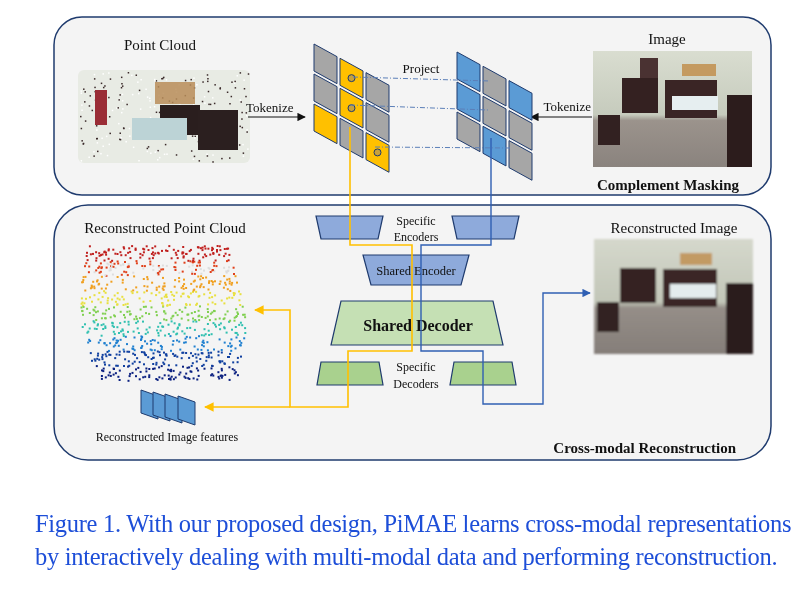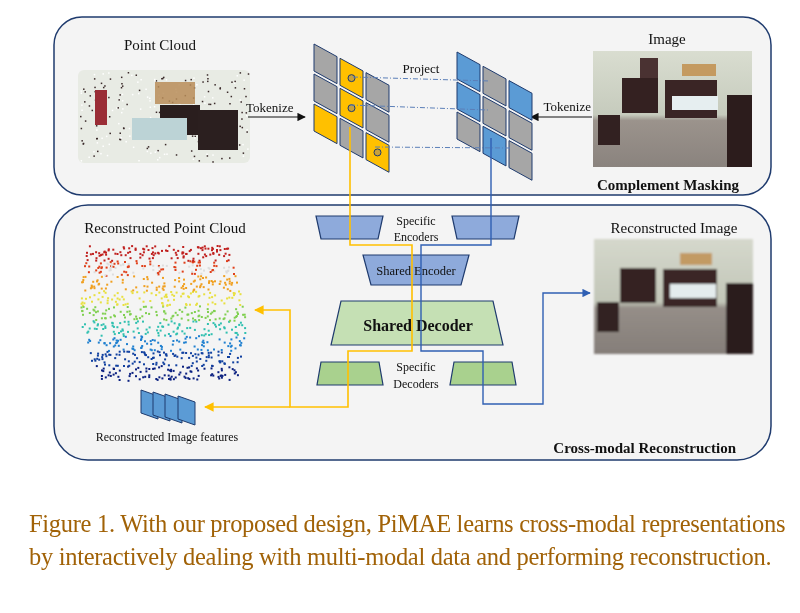--- a/index.html
+++ b/index.html
@@ -1,21 +1,21 @@
 <!DOCTYPE html>
 <html><head>
 <meta charset="utf-8">
 <style>
   html, body { margin: 0; padding: 0; background: #ffffff; }
   body { width: 800px; height: 613px; position: relative; overflow: hidden;
          font-family: "Liberation Serif", "DejaVu Serif", serif; color: #111; }
   #fig { position: absolute; left: 0; top: 0; }
-  .caption { position: absolute; left: 29px; top: 507px; width: 760px;
+  .caption { position: absolute; left: 35px; top: 507px; width: 760px;
              font-size: 24.5px; line-height: 33px; letter-spacing: -0.3px;
-             font-family: "Liberation Serif", serif; color: #a16207; }
+             font-family: "Liberation Serif", serif; color: #1d4ed8; }
   svg text { font-family: "Liberation Serif", "DejaVu Serif", serif; fill: #111; }
 </style>
 </head>
 <body>
 
 <svg id="fig" width="800" height="500" viewBox="0 0 800 500">
   <defs>
     <marker id="arrBlack" viewBox="0 0 10 10" refX="9" refY="5" markerWidth="7" markerHeight="7" orient="auto-start-reverse">
       <path d="M0,0 L10,5 L0,10 z" fill="#111"></path>
     </marker>

